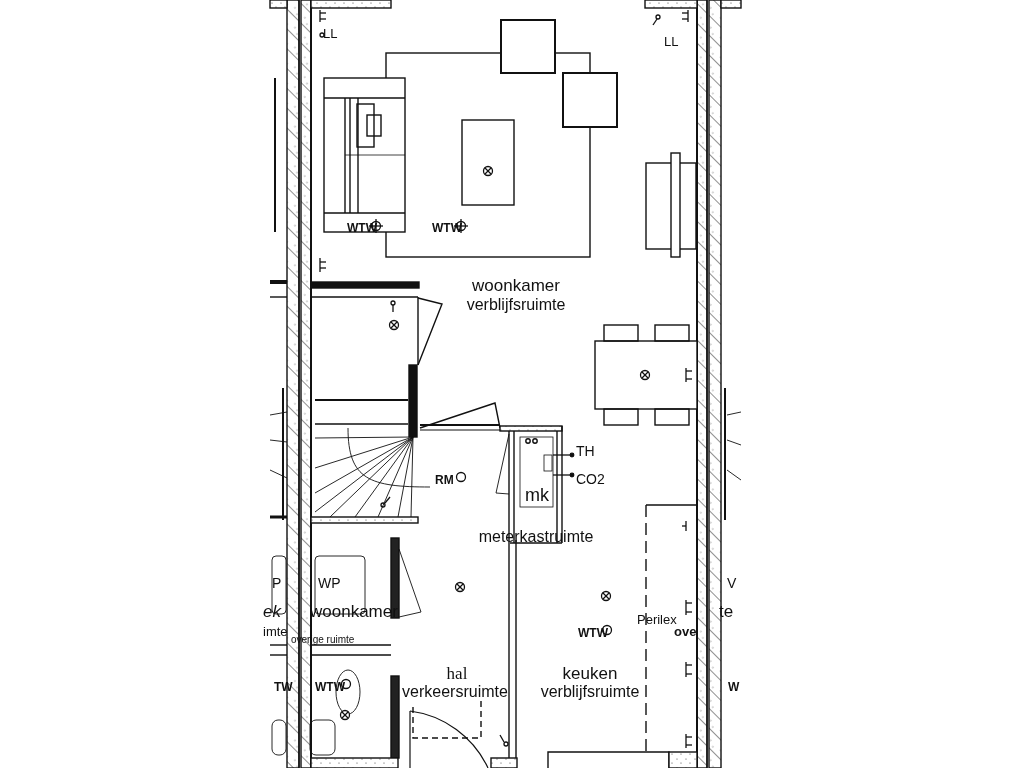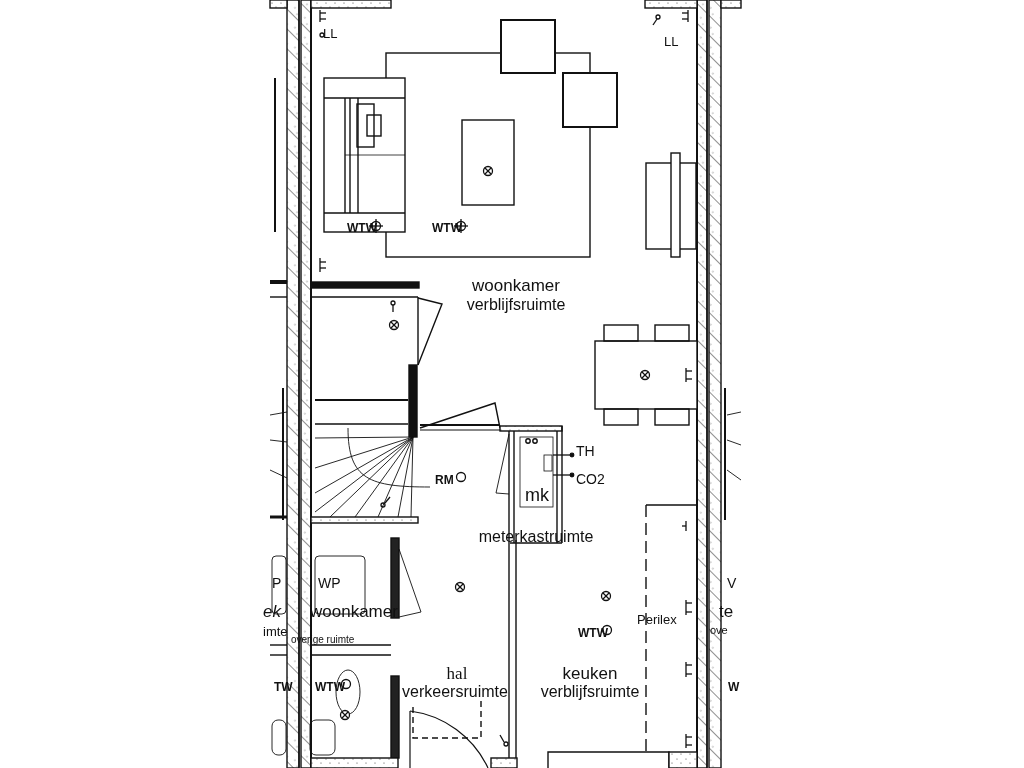--- a/index.html
+++ b/index.html
@@ -313,21 +313,21 @@
 
 <div class="lbl mid" style="left:272px;top:576px;">P</div>
 <div class="lbl mid" style="left:318px;top:576px;">WP</div>
 <div class="lbl mid" style="left:727px;top:576px;">V</div>
 
 <div class="lbl" style="left:263px;top:603px;font-size:17px;font-style:italic;">ek</div>
 <div class="lbl" style="left:310px;top:603px;font-size:17px;">woonkamer</div>
 <div class="lbl" style="left:719px;top:603px;font-size:17px;">te</div>
 <div class="lbl" style="left:263px;top:625px;font-size:13px;text-align:right;">imte</div>
 <div class="lbl" style="left:291px;top:635px;font-size:10px;">overige ruimte</div>
-<div class="lbl" style="left:710px;top:625px;font-size:11px;">ove</div>
+<div class="lbl" style="left:674px;top:625px;font-size:13px;font-weight:bold;">ove</div>
 
 <div class="lbl small" style="left:637px;top:613px;">Perilex</div>
 <div class="lbl tiny" style="left:578px;top:627px;">WTW</div>
 <div class="lbl tiny" style="left:274px;top:681px;">TW</div>
 <div class="lbl tiny" style="left:315px;top:681px;">WTW</div>
 <div class="lbl tiny" style="left:728px;top:681px;">W</div>
 
 <div class="lbl room-name" style="left:457px;top:665px;font-family:Liberation Serif, serif;">hal</div>
 <div class="lbl room-sub" style="left:455px;top:684px;">verkeersruimte</div>
 <div class="lbl room-name" style="left:590px;top:665px;">keuken</div>

